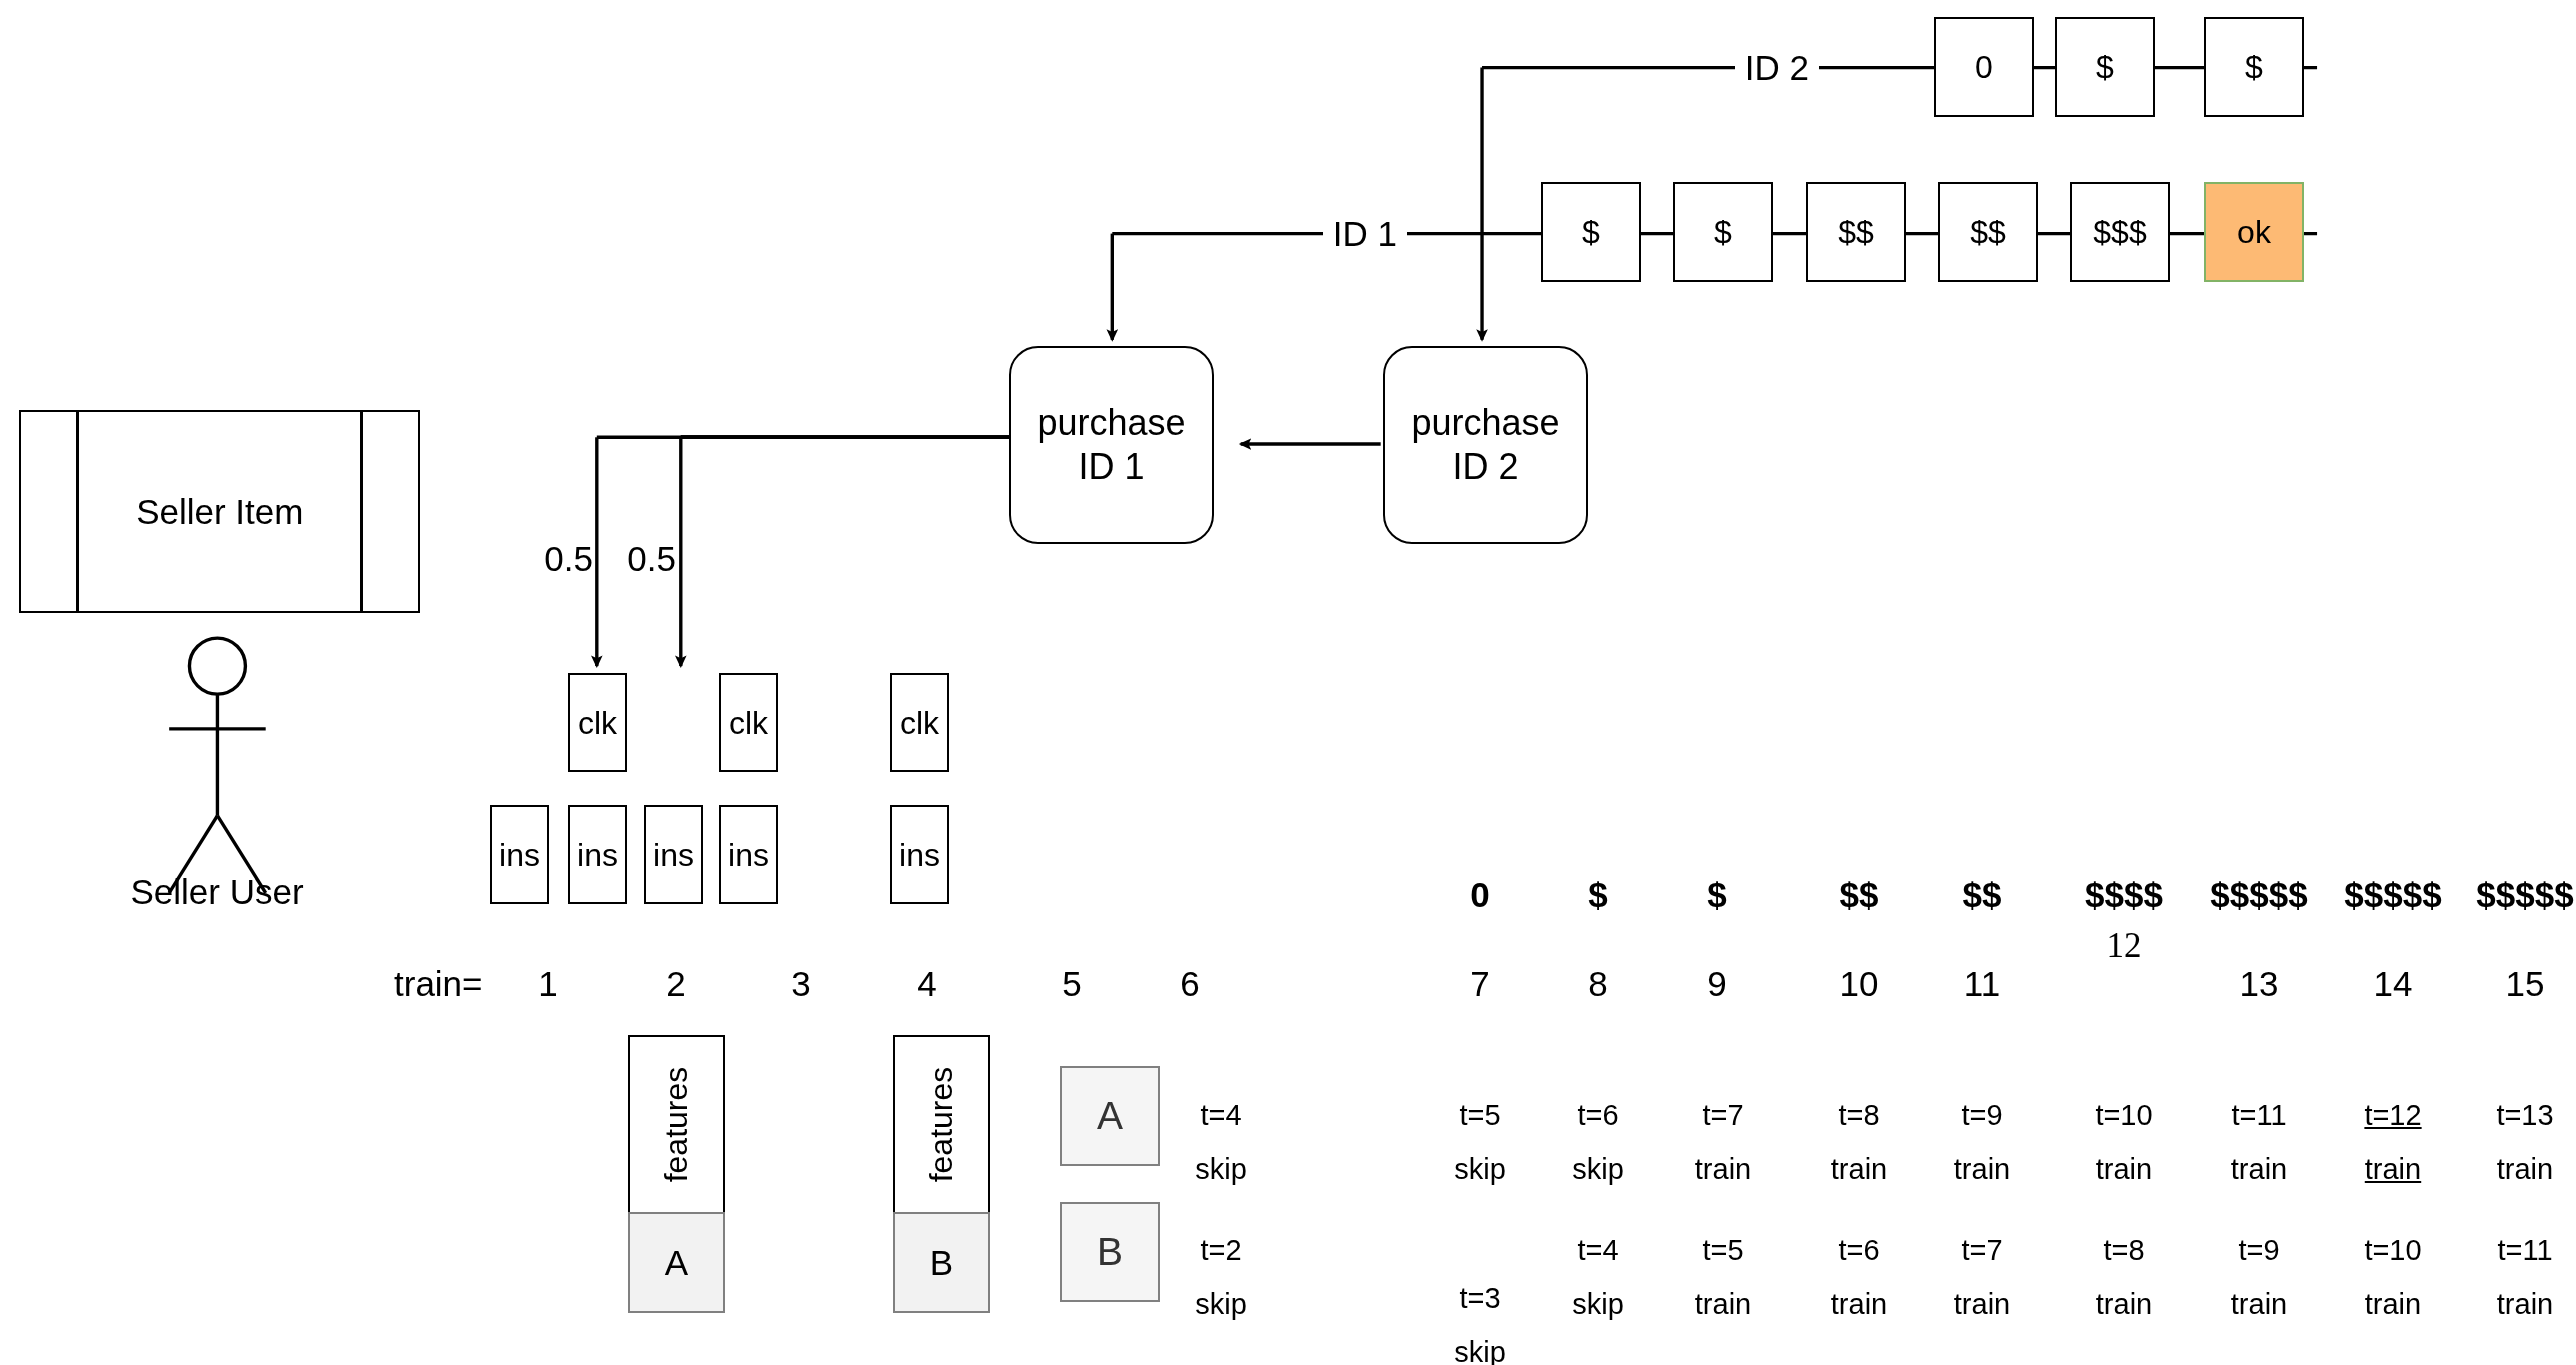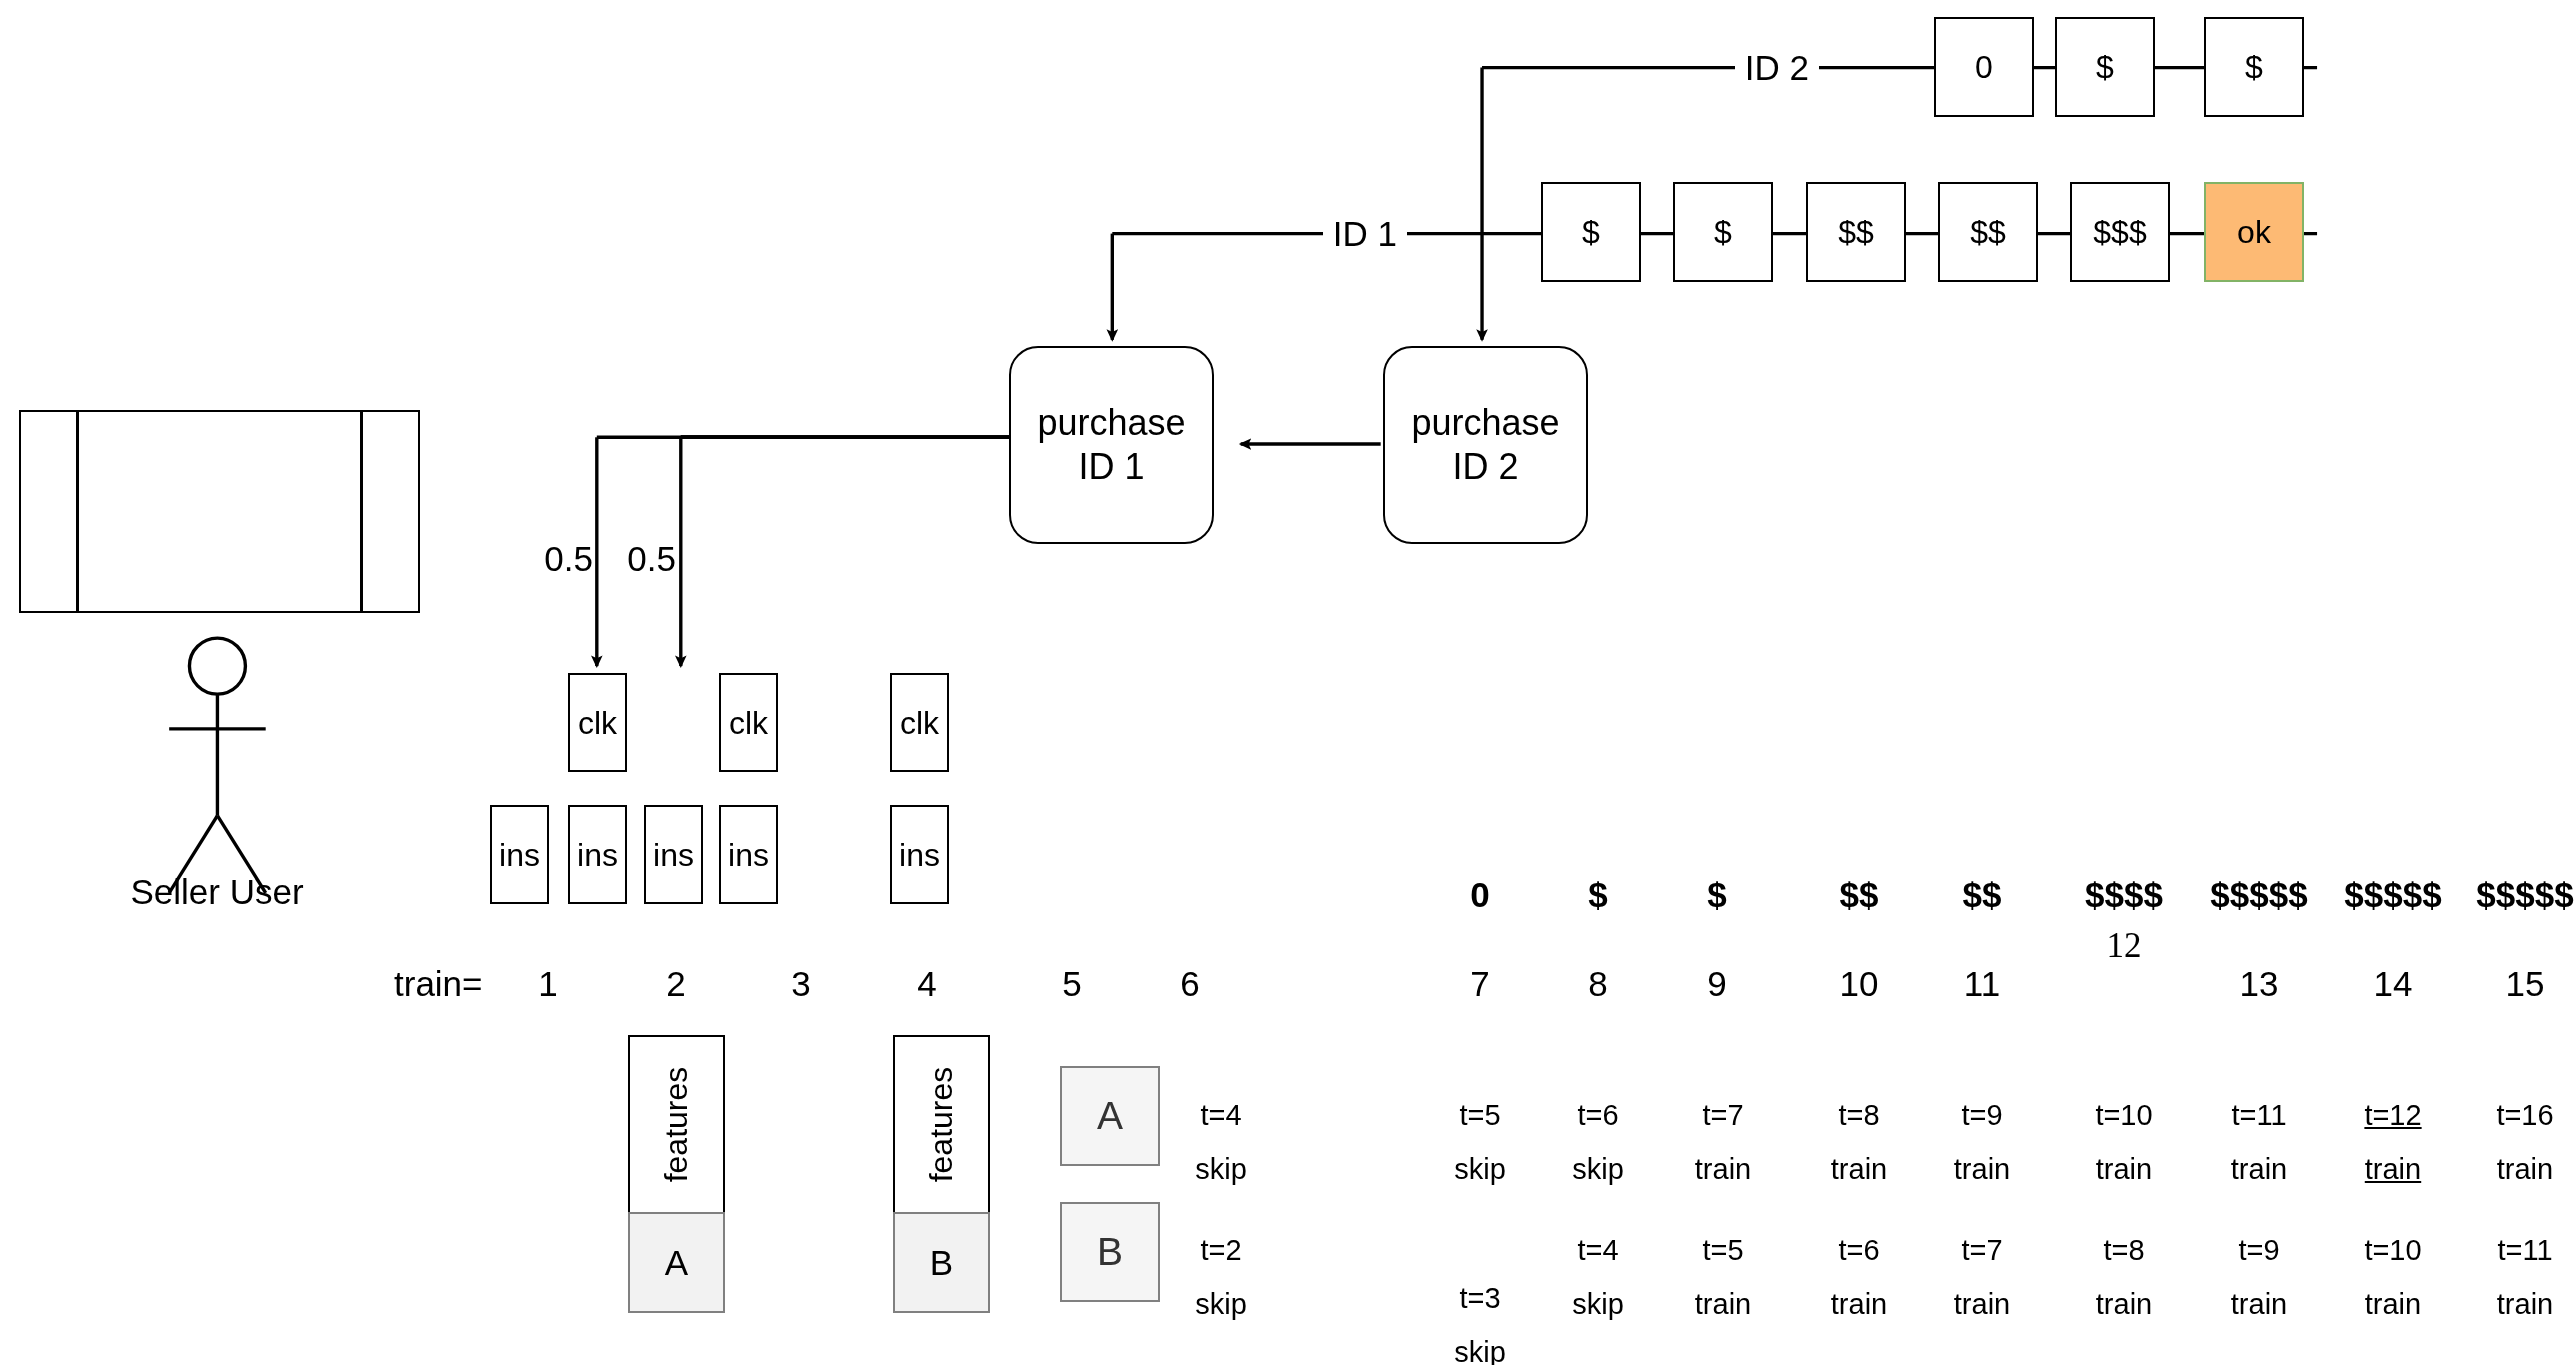--- a/index.html
+++ b/index.html
@@ -137,20 +137,21 @@
       <path d="M225,720 L225,845"></path>
       <path d="M175,755 L275,755"></path>
       <path d="M225,845 L175,925"></path>
       <path d="M225,845 L275,925"></path>
     </g>
   </svg>
 
   <div class="uml-node" style="left:19.3px;top:410px;width:401px;height:203px;">
     <div class="bar" style="left:55px;"></div>
     <div class="bar" style="right:55px;"></div>
+    <div class="lbl">Seller Item</div>
   </div>
 
   <div class="txt c" style="left:217px;top:874px;">Seller User</div>
 
   <div class="rounded" style="left:1009px;top:346px;width:205px;height:198px;">
     <div>purchase</div>
     <div>ID 1</div>
   </div>
   <div class="rounded" style="left:1383px;top:346px;width:205px;height:198px;">
     <div>purchase</div>
@@ -255,21 +256,21 @@
   </div>
   <div class="cellpair" style="left:2259px;top:1089px;">
     <div>t=11</div>
     <div>train</div>
   </div>
   <div class="cellpair" style="left:2393px;top:1089px;text-decoration:underline;">
     <div>t=12</div>
     <div>train</div>
   </div>
   <div class="cellpair" style="left:2525px;top:1089px;">
-    <div>t=16</div>
+    <div>t=13</div>
     <div>train</div>
   </div>
 
   <div class="cellpair" style="left:1221px;top:1224px;">
     <div>t=2</div>
     <div>skip</div>
   </div>
   <div class="cellpair" style="left:1480px;top:1272px;">
     <div>t=3</div>
     <div>skip</div>

